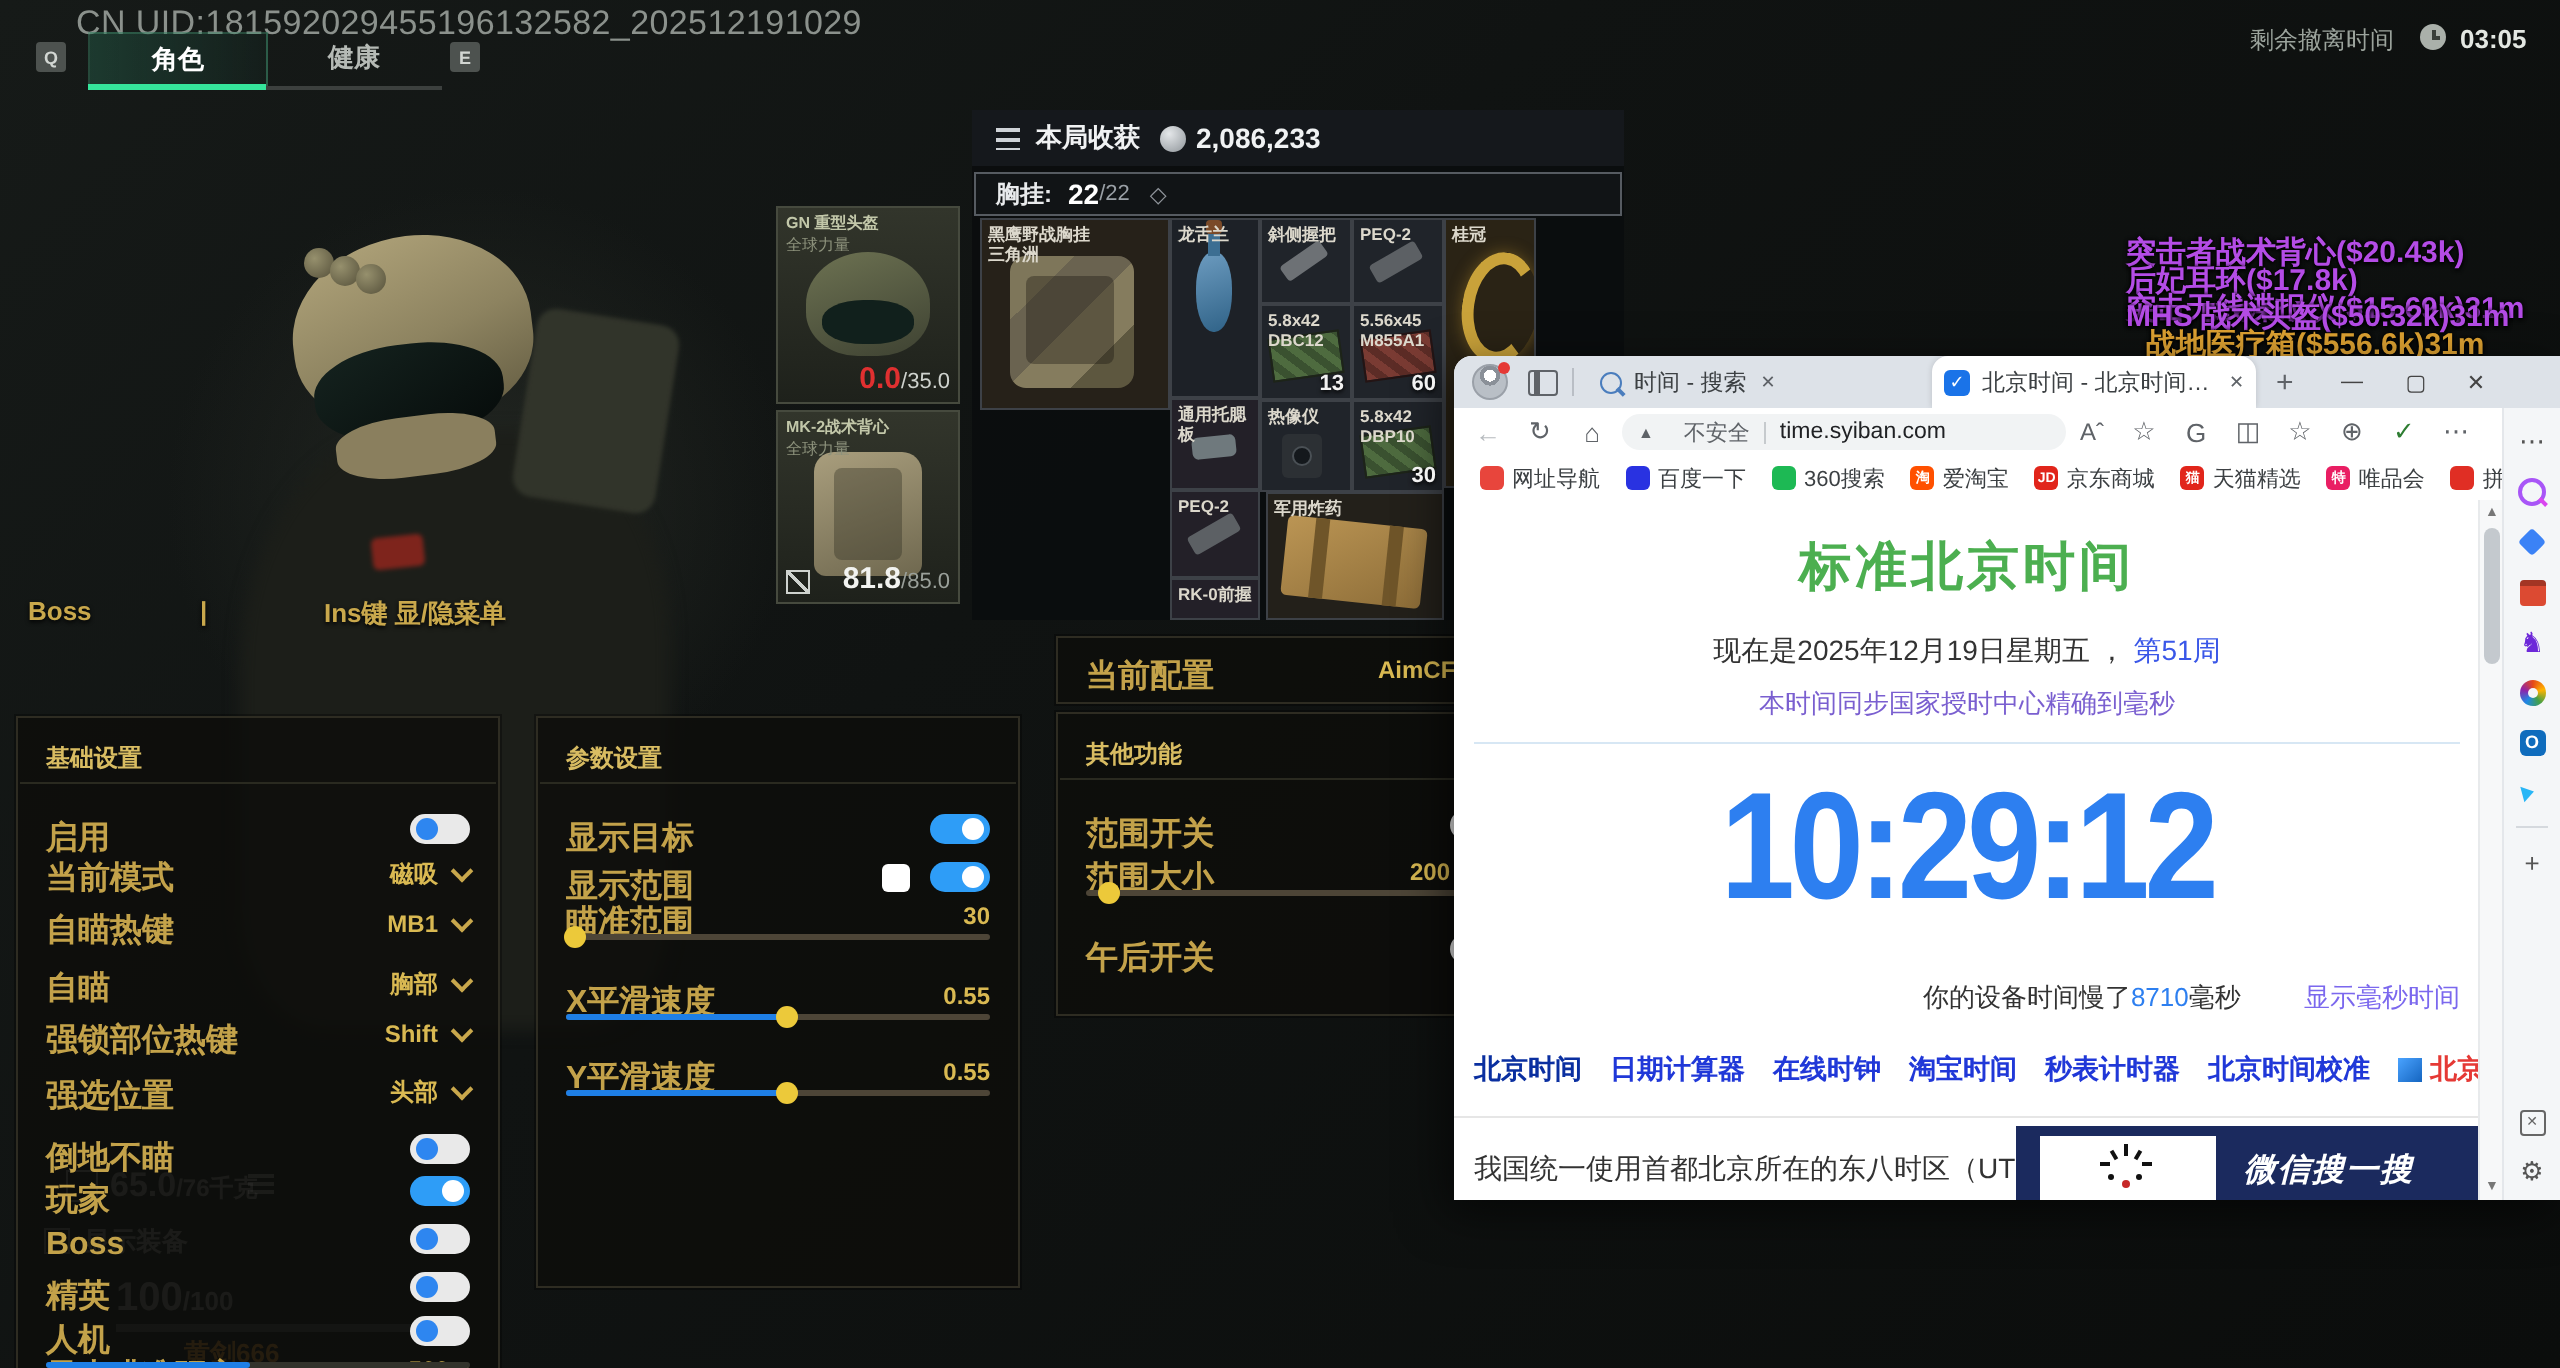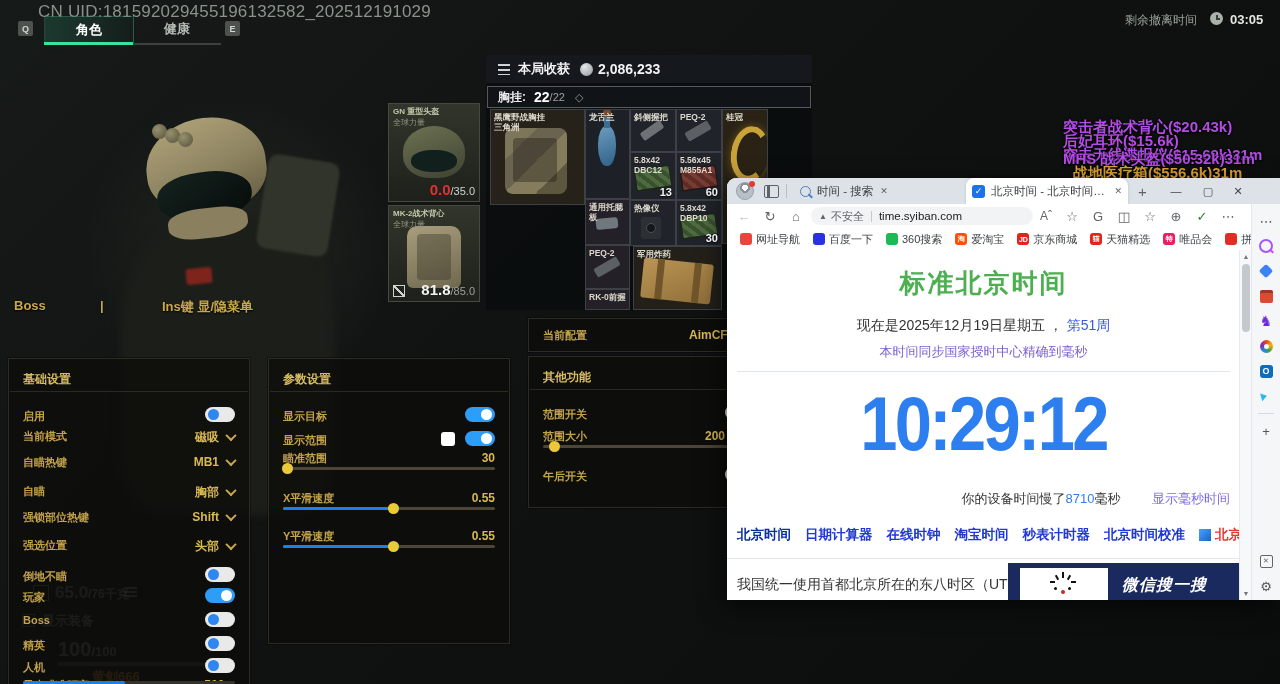--- a/index.html
+++ b/index.html
@@ -80,21 +80,21 @@
   .a-crate{position:absolute;left:8px;top:14px;width:70px;height:40px;background:linear-gradient(150deg,#bb9554,#8d6d38);transform:rotate(6deg);border-radius:3px;}
   .a-crate:before{content:"";position:absolute;left:14px;top:0;width:7px;height:40px;background:#6f5529;}
   .a-crate:after{content:"";position:absolute;right:12px;top:0;width:7px;height:40px;background:#6f5529;}
   
   .esp{left:1063px;top:120px;width:200px;font-size:15px;font-weight:bold;line-height:14px;text-shadow:0 0 2px #000,0 1px 2px #000;}
   
   .mhead{font-size:13px;font-weight:bold;color:#c9a84c;text-shadow:0 1px 2px #000;}
   .panel{background:rgba(13,13,10,.78);border:1px solid #2e2c22;box-shadow:0 0 0 1px rgba(0,0,0,.3);}
   .ptitle{position:absolute;left:14px;top:12px;font-size:12px;font-weight:bold;color:#d8bc62;}
   .pdiv{position:absolute;left:1px;right:1px;top:32px;height:1px;background:#2a2a20;}
-  .mrow-label{position:absolute;left:14px;font-size:11px;font-weight:bold;color:#c3a24a;}
+  .mrow-label{position:absolute;left:14px;font-size:16px;font-weight:bold;color:#c3a24a;}
   .mrow-val{position:absolute;font-size:12px;font-weight:bold;color:#d9b952;}
   .chev{display:inline-block;width:6px;height:6px;border-right:2px solid #c9a84c;border-bottom:2px solid #c9a84c;transform:rotate(45deg) translate(-1px,-1px);margin-left:8px;}
   .toggle{position:absolute;width:30px;height:15px;border-radius:8px;}
   .toggle .knob{position:absolute;top:2px;width:11px;height:11px;border-radius:50%;}
   .toggle.off{background:#e9e9e9;} .toggle.off .knob{left:3px;background:#2e86f0;}
   .toggle.on{background:#2e9df7;} .toggle.on .knob{right:3px;background:#fff;}
   .swatch{position:absolute;width:14px;height:14px;background:#fff;border-radius:3px;}
   .track{position:absolute;left:14px;right:14px;height:3px;background:#4d4537;border-radius:2px;}
   .track .fill{position:absolute;left:0;top:0;height:3px;background:#1e7fe6;border-radius:2px;}
   .track .sknob{position:absolute;top:-4px;width:11px;height:11px;border-radius:50%;background:#ecc93a;margin-left:-5px;}
@@ -115,21 +115,21 @@
   .tclose{font-size:9px;color:#5f6368;margin-left:7px;}
   .mag{width:9px;height:9px;border:1.5px solid #4a7dbd;border-radius:50%;position:relative;margin-right:6px;}
   .mag:after{content:"";position:absolute;left:7px;top:8px;width:5px;height:1.5px;background:#4a7dbd;transform:rotate(45deg);}
   .fav-check{width:13px;height:13px;background:#1a73e8;border-radius:3px;color:#fff;font-size:9px;display:flex;align-items:center;justify-content:center;margin-right:6px;flex:none;}
   .newtab{font-size:15px;color:#5f6368;margin-left:10px;}
   .wctl{position:absolute;top:0;height:26px;width:28px;display:flex;align-items:center;justify-content:center;font-size:11px;color:#444;}
   .navbar{position:absolute;left:0;top:26px;right:28px;height:24px;background:#fff;border-bottom:1px solid #e8eaed;display:flex;align-items:center;}
   .nico{font-size:13px;color:#5f6368;width:26px;text-align:center;}
   .addr{height:18px;background:#f1f3f4;border-radius:9px;display:flex;align-items:center;width:206px;margin-left:2px;padding:0 8px;}
   .warn{font-size:8px;color:#5f6368;margin-right:4px;}
-  .warn-t{font-size:11px;color:#5f6368;}
+  .warn-t{font-size:11px;color:#5f6368;margin-left:11px;}
   .addr .sep{width:1px;height:11px;background:#c6cacd;margin:0 7px;}
   .url{font-size:11.5px;color:#202124;}
   .bookbar{position:absolute;left:0;top:50px;right:28px;height:22px;background:#fff;border-bottom:1px solid #e8eaed;display:flex;align-items:center;}
   .bm{display:flex;align-items:center;margin-left:13px;}
   .bm .fv{width:12px;height:12px;border-radius:3px;margin-right:4px;color:#fff;font-size:7px;display:flex;align-items:center;justify-content:center;font-weight:bold;flex:none;}
   .bm .lb{font-size:11px;color:#3c4043;white-space:nowrap;}
   .page{position:absolute;left:0;top:72px;right:40px;bottom:0;overflow:hidden;background:#fff;}
   .pg-title{text-align:center;margin-top:16px;font-size:26px;font-weight:bold;color:#4caf50;letter-spacing:2px;}
   .pg-date{text-align:center;margin-top:16px;font-size:14px;color:#333;}
   .pg-date a{color:#3a57e8;text-decoration:none;}
@@ -289,21 +289,21 @@
           <div class="a-crate"></div>
         </div>
         <div class="cell bg-col" style="left: 99px; top: 234px; width: 43px; height: 19px;">
           <div class="nm">RK-0前握</div>
         </div>
       </div>
   </div>
 
   <div class="abs esp" id="esp">
       <div style="color: rgb(180, 76, 230); padding-left: 0px;">突击者战术背心($20.43k)</div>
-      <div style="color: rgb(180, 76, 230); padding-left: 0px;">后妃耳环($15.6k)</div>
+      <div style="color: rgb(180, 76, 230); padding-left: 0px;">后妃耳环($17.8k)</div>
       <div style="color: rgb(180, 76, 230); padding-left: 0px;">突击无线谍报仪($15.69k)31m</div>
       <div style="color: rgb(180, 76, 230); padding-left: 0px; margin-top: -10px;">MHS 战术头盔($50.32k)31m</div>
       <div style="color: rgb(223, 163, 50); padding-left: 10px;">战地医疗箱($556.6k)31m</div>
       <div style="color: rgb(226, 59, 59); padding-left: 16px;">H70 精英头盔($265.9k)31m</div>
     </div>
 
   <div class="abs ghost" style="left:33px;top:585px;width:14px;height:14px;border:1.5px solid rgba(255,255,255,.26)"></div>
   <div class="abs ghost" style="left:55px;top:583px;font-size:17px"><span>65.0</span><span style="font-size:12px">/76千克</span></div>
   <div class="abs ghost" style="left:124px;top:587px;width:13px;height:10px;background:repeating-linear-gradient(rgba(255,255,255,.26) 0 2px,transparent 2px 4px)"></div>
   <div class="abs ghost" style="left:22px;top:614px;width:11px;height:11px;border:1.5px solid rgba(255,255,255,.22)"></div>

